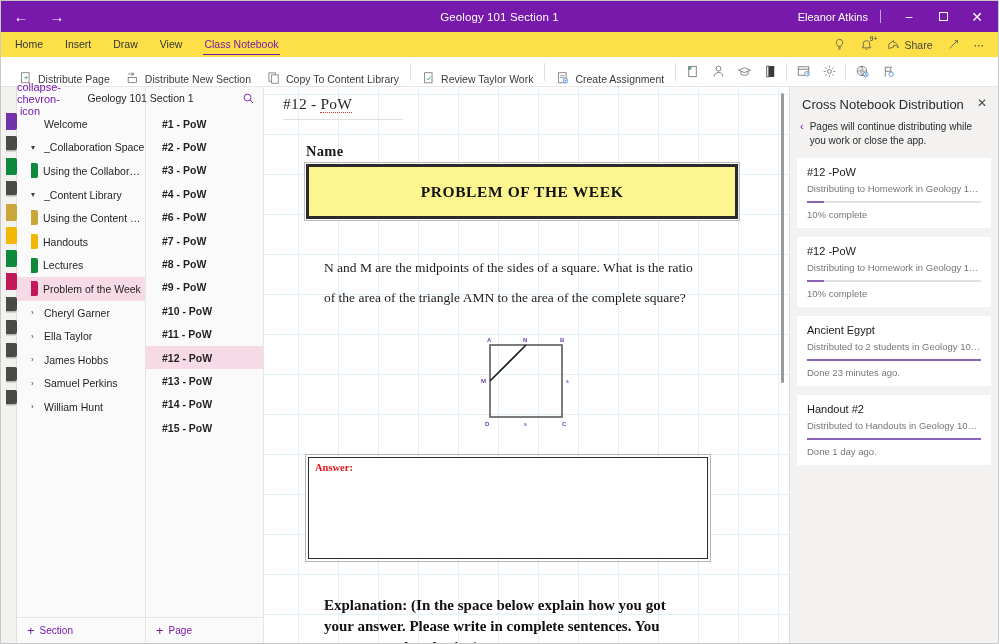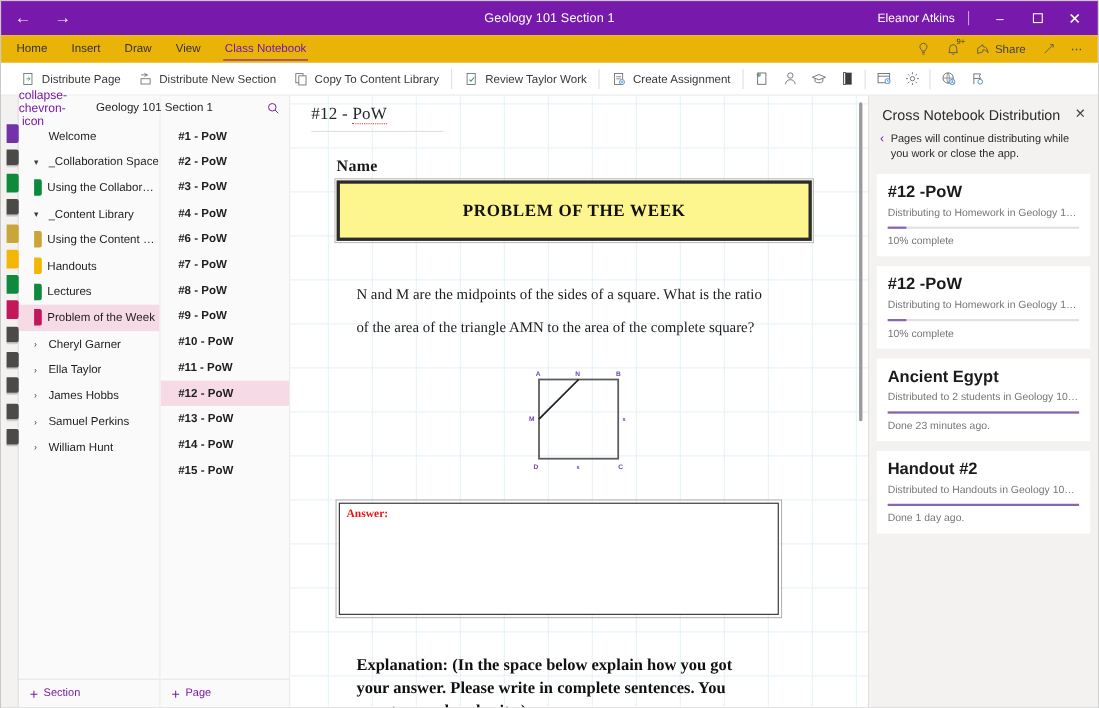--- a/index.html
+++ b/index.html
@@ -41,21 +41,21 @@
   .tb-sep { width: 1px; height: 13px; background: #c9a0dd; margin: 0 11px 0 0; }
   .winbtn {
     width: 34px; height: 31px; display: flex; align-items: center;
     justify-content: center; font-size: 12px; color: #fff;
   }
   .winbtn.close { font-size: 14px; }
 
   
   .menurow {
     height: 25px; flex: 0 0 25px;
-    background: #eab308;
+    background: #fde047;
     display: flex; align-items: center;
     padding-left: 14px;
     border-bottom: 0;
     position: relative;
   }
   .menutab {
     font-size: 10.5px; color: #333333;
     padding: 0 11px; height: 25px; line-height: 25px;
     position: relative; white-space: nowrap;
   }
@@ -81,21 +81,21 @@
 
   
   .ribbon {
     height: 30px; flex: 0 0 30px;
     background: #ffffff;
     display: flex; align-items: center;
     padding-left: 10px;
     border-bottom: 1px solid #e6e6e6;
   }
   .rb-btn {
-    display: flex; align-items: center; gap: 5px;
+    display: flex; align-items: flex-end; gap: 5px;
     font-size: 10.5px; color: #3a3a3a;
     height: 26px; padding: 0 8px; white-space: nowrap;
   }
   .rb-sep { width: 1px; height: 18px; background: #e0e0e0; margin: 0 3px; }
   .rb-icobtn {
     width: 26px; height: 26px; display: flex;
     align-items: center; justify-content: center;
   }
   .ico { display: block; }
 
@@ -287,21 +287,21 @@
   }
   .dist-note .chev { color: #7719aa; font-size: 11px; line-height: 13px; }
   .dist-note-txt {
     font-size: 10px; color: #2b2b2b; line-height: 14px;
   }
   .cards { padding: 0 7px; display: flex; flex-direction: column; gap: 9px; }
   .card {
     background: #ffffff; padding: 8px 10px 8px 10px;
   }
   .card-title {
-    font-size: 15px; font-weight: bold; color: #1a1a1a; margin-bottom: 5px;
+    font-size: 11px; font-weight: normal; color: #1a1a1a; margin-bottom: 5px;
   }
   .card-sub {
     font-size: 9.5px; color: #767676; margin-bottom: 7px;
     white-space: nowrap; overflow: hidden; text-overflow: ellipsis;
   }
   .bar {
     height: 2px; background: #e3e1df; position: relative; margin-bottom: 6px;
   }
   .bar > i { position: absolute; left: 0; top: 0; height: 2px; background: #8764b8; }
   .card-status { font-size: 9.5px; color: #767676; }

